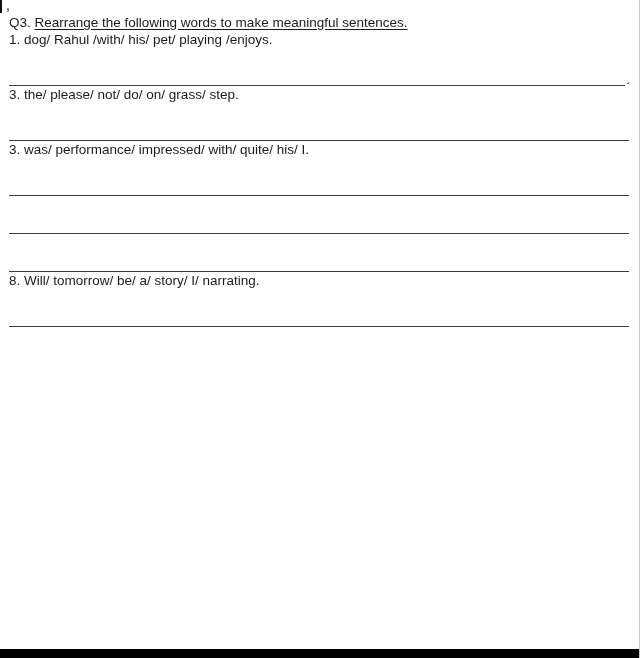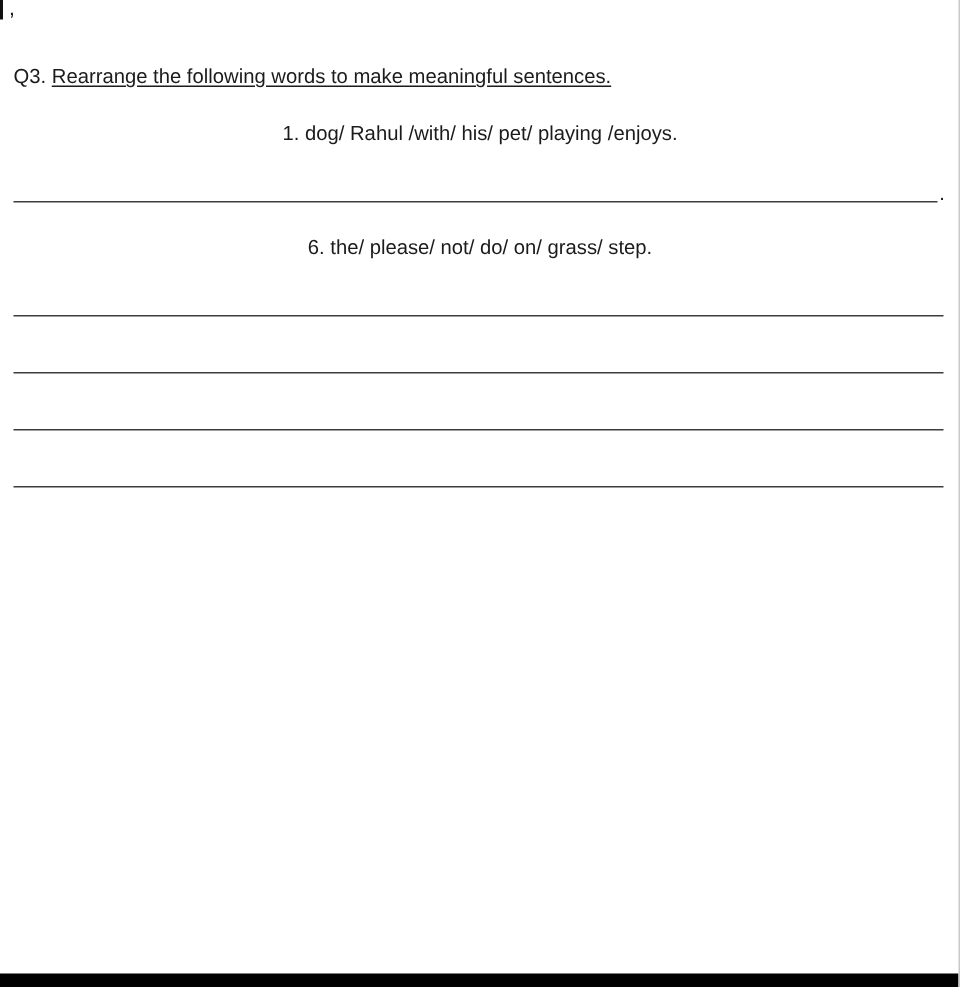--- a/index.html
+++ b/index.html
@@ -27,24 +27,24 @@
     color: #111;
   }
   .edge-tick {
     position: absolute;
     top: 0;
     left: 0;
     width: 2px;
     height: 13px;
     background: #111;
   }
-  .header { white-space: nowrap; margin-top: 28px; }
+  .header { white-space: nowrap; }
   .header .underlined { text-decoration: underline; text-underline-offset: 2px; }
   .item { margin: 0; }
-  .item-text { margin-top: 21px; white-space: pre-wrap; text-align: center; }
+  .item-text { white-space: pre-wrap; }
   .blank-row {
     display: flex;
     align-items: flex-end;
     margin-top: 25px;
     margin-right: 1px;
   }
   .answer-line {
     flex: 1;
     height: 12px;
     border-bottom: 1px solid #3d3d3d;
@@ -75,45 +75,53 @@
 
   <div class="item">
     <div class="item-text">1. dog/ Rahul /with/ his/ pet/ playing /enjoys.</div>
     <div class="blank-row">
       <div class="answer-line"></div>
       <span class="blank-suffix">.</span>
     </div>
   </div>
 
   <div class="item">
-    <div class="item-text">6. the/ please/ not/ do/ on/ grass/ step.</div>
+    <div class="item-text">3. the/ please/ not/ do/ on/ grass/ step.</div>
     <div class="blank-row">
       <div class="answer-line"></div>
       <span class="blank-suffix"></span>
     </div>
   </div>
 
+  <div class="item">
+    <div class="item-text">3. was/ performance/ impressed/ with/ quite/ his/ I.</div>
+    <div class="blank-row">
+      <div class="answer-line"></div>
+      <span class="blank-suffix"></span>
+    </div>
+  </div>
 
 
   <div class="item">
     <div class="blank-row">
       <div class="answer-line"></div>
       <span class="blank-suffix"></span>
     </div>
   </div>
 
   <div class="item">
     <div class="blank-row">
       <div class="answer-line"></div>
       <span class="blank-suffix"></span>
     </div>
   </div>
 
 
   <div class="item">
+    <div class="item-text">8. Will/ tomorrow/ be/ a/ story/ I/ narrating.</div>
     <div class="blank-row">
       <div class="answer-line"></div>
       <span class="blank-suffix"></span>
     </div>
   </div>
 
 </div>
 
 <div class="bottom-bar"></div>
 

